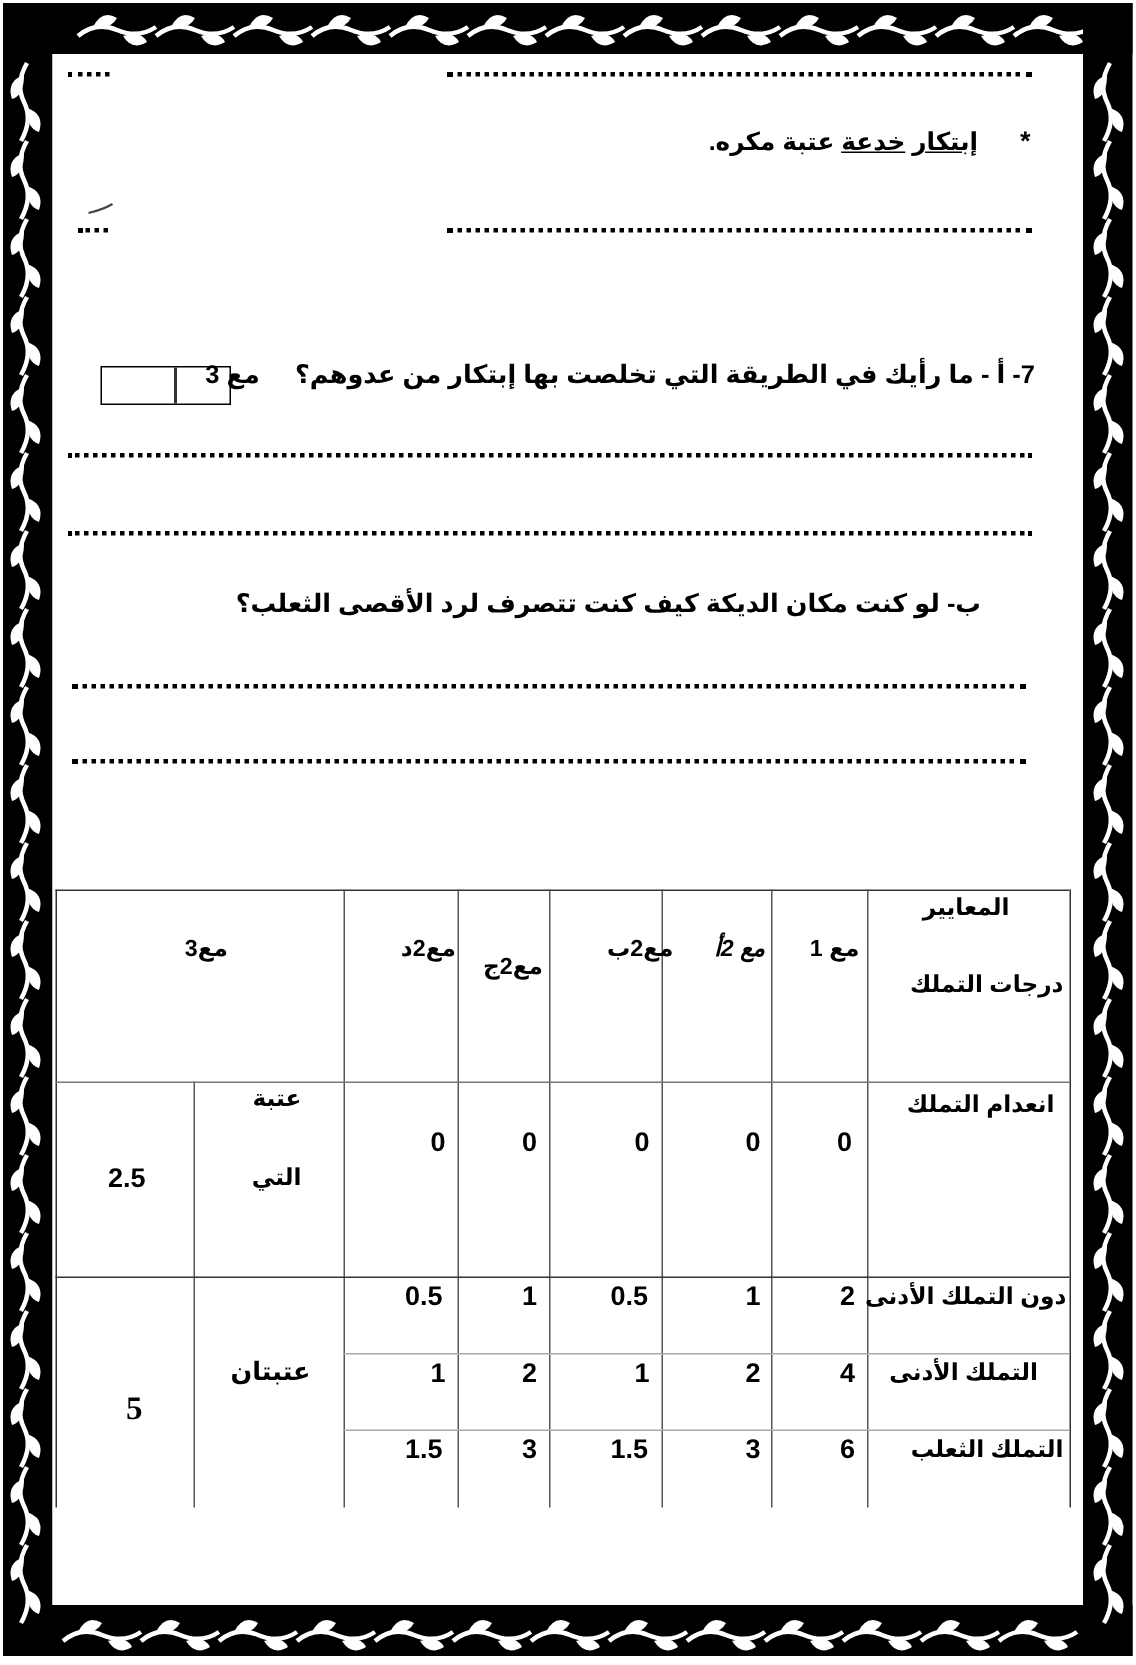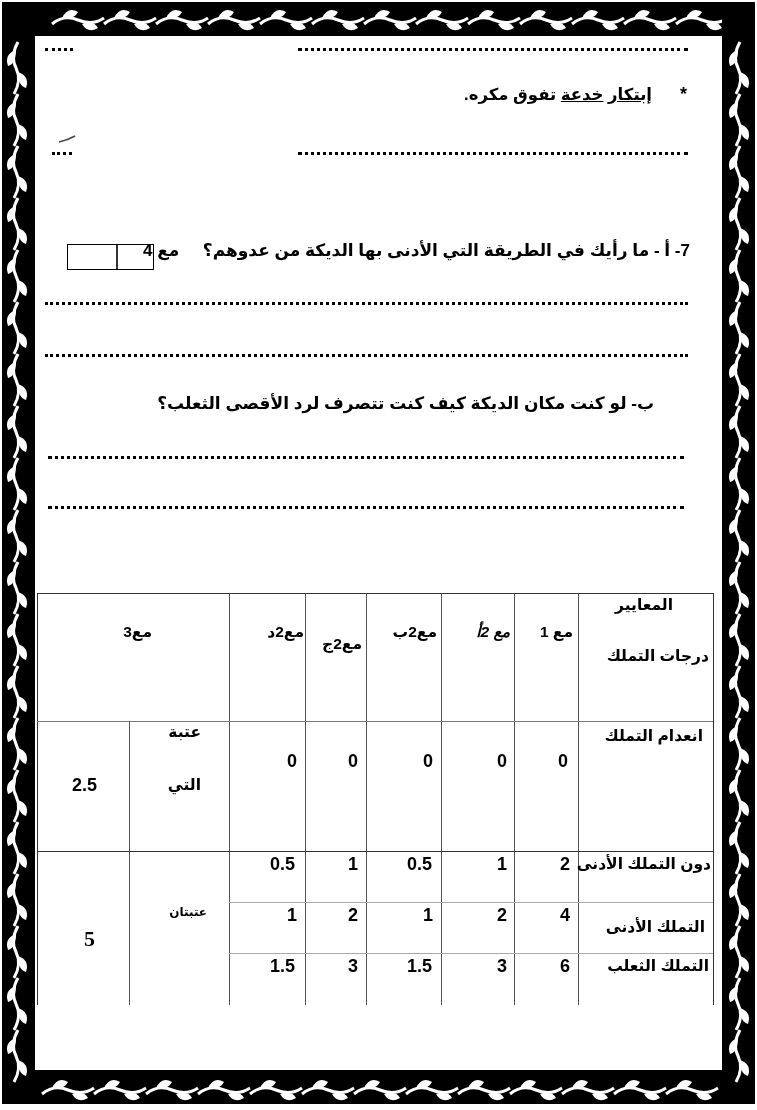--- a/index.html
+++ b/index.html
@@ -158,34 +158,34 @@
 <div class="page"></div>
 
 <div class="dots" style="left:45px; top:48px; width:28px;"></div>
 <div class="dots" style="left:298px; top:48px; width:390px;"></div>
 
 <div class="q" style="left:680px; top:84px; font-size:18px;">*</div>
 <div class="q rtl" style="right:105px; top:85px;">
   <span style="text-decoration:underline;">إبتكار</span>
   <span> </span>
   <span style="text-decoration:underline;">خدعة</span>
-  <span> تفوق مكره.</span>
+  <span> عتبة مكره.</span>
 </div>
 
 <svg style="position:absolute; left:58px; top:134px;" width="20" height="10">
   <path d="M1 8 Q10 6 17 2" stroke="#444" stroke-width="1.5" fill="none"></path>
 </svg>
 <div class="dots" style="left:52px; top:152px; width:20px;"></div>
 <div class="dots" style="left:298px; top:152px; width:390px;"></div>
 
 <div class="q rtl" style="right:67px; top:240px; font-size:17px;">
   <span>7- أ -</span>
-  <span>ما رأيك في الطريقة التي الأدنى بها الديكة من عدوهم؟</span>
+  <span>ما رأيك في الطريقة التي تخلصت بها إبتكار من عدوهم؟</span>
   <span style="display:inline-block; width:14px;"></span>
-  <span>مع 4</span>
+  <span>مع 3</span>
 </div>
 <div class="score-box">
   <div class="score-cell a"></div>
   <div class="score-cell b"></div>
 </div>
 
 <div class="dots" style="left:45px; top:302px; width:643px;"></div>
 <div class="dots" style="left:45px; top:354px; width:643px;"></div>
 
 <div class="q rtl" style="right:103px; top:393px; font-size:17px;">
@@ -213,21 +213,21 @@
 
   <div class="hline" style="left:0; top:128px; width:676px;"></div>
   <div class="hline" style="left:0; top:258px; width:676px; border-top:1.5px solid #333;"></div>
   <div class="hline" style="left:192px; top:309px; width:484px; border-top:1px solid #aaa;"></div>
   <div class="hline" style="left:192px; top:360px; width:484px; border-top:1px solid #aaa;"></div>
 
   <div class="cell hdr rtl" style="right:40px; top:3px;">المعايير</div>
   <div class="cell hdr rtl" style="right:4px; top:54px;">درجات التملك</div>
   <div class="cell hdr rtl" style="right:140px; top:30px;">مع 1</div>
   <div class="cell hdr rtl" style="right:203px; top:30px;font-style:italic;">مع 2أ</div>
-  <div class="cell hdr rtl" style="right:276px; top:30px;">مع2ب</div>
+  <div class="cell hdr rtl" style="right:264px; top:30px;">مع2ب</div>
   <div class="cell hdr rtl" style="right:351px; top:42px;">مع2ج</div>
   <div class="cell hdr rtl" style="right:409px; top:30px;">مع2د</div>
   <div class="cell hdr rtl" style="right:561px; top:30px;">مع3</div>
 
   <div class="cell hdr rtl" style="right:10px; top:134px;">انعدام التملك</div>
   <div class="cell num" style="left:521px; top:158px;">0</div>
   <div class="cell num" style="left:460px; top:158px;">0</div>
   <div class="cell num" style="left:386px; top:158px;">0</div>
   <div class="cell num" style="left:311px; top:158px;">0</div>
   <div class="cell num" style="left:250px; top:158px;">0</div>
@@ -235,29 +235,29 @@
   <div class="cell hdr rtl" style="right:512px; top:183px;">التي</div>
   <div class="cell num" style="left:35px; top:182px;">2.5</div>
 
   <div class="cell hdr rtl" style="right:2px; top:262px;">دون التملك الأدنى</div>
   <div class="cell num" style="left:523px; top:261px;">2</div>
   <div class="cell num" style="left:460px; top:261px;">1</div>
   <div class="cell num" style="left:370px; top:261px;">0.5</div>
   <div class="cell num" style="left:311px; top:261px;">1</div>
   <div class="cell num" style="left:233px; top:261px;">0.5</div>
 
-  <div class="cell hdr rtl" style="right:8px; top:313px;margin-top:12px;">التملك الأدنى</div>
+  <div class="cell hdr rtl" style="right:21px; top:313px;">التملك الأدنى</div>
   <div class="cell num" style="left:523px; top:312px;">4</div>
   <div class="cell num" style="left:460px; top:312px;">2</div>
   <div class="cell num" style="left:386px; top:312px;">1</div>
   <div class="cell num" style="left:311px; top:312px;">2</div>
   <div class="cell num" style="left:250px; top:312px;">1</div>
 
   <div class="cell hdr rtl" style="right:4px; top:364px;">التملك الثعلب</div>
   <div class="cell num" style="left:523px; top:363px;">6</div>
   <div class="cell num" style="left:460px; top:363px;">3</div>
   <div class="cell num" style="left:370px; top:363px;">1.5</div>
   <div class="cell num" style="left:311px; top:363px;">3</div>
   <div class="cell num" style="left:233px; top:363px;">1.5</div>
 
-  <div class="cell hdr rtl" style="right:506px; top:312px; font-size:12px;">عتبتان</div>
+  <div class="cell hdr rtl" style="right:506px; top:312px; font-size:17px;">عتبتان</div>
   <div class="cell serif-num" style="left:47px; top:333px;">5</div>
 </div>
 
 </body></html>

